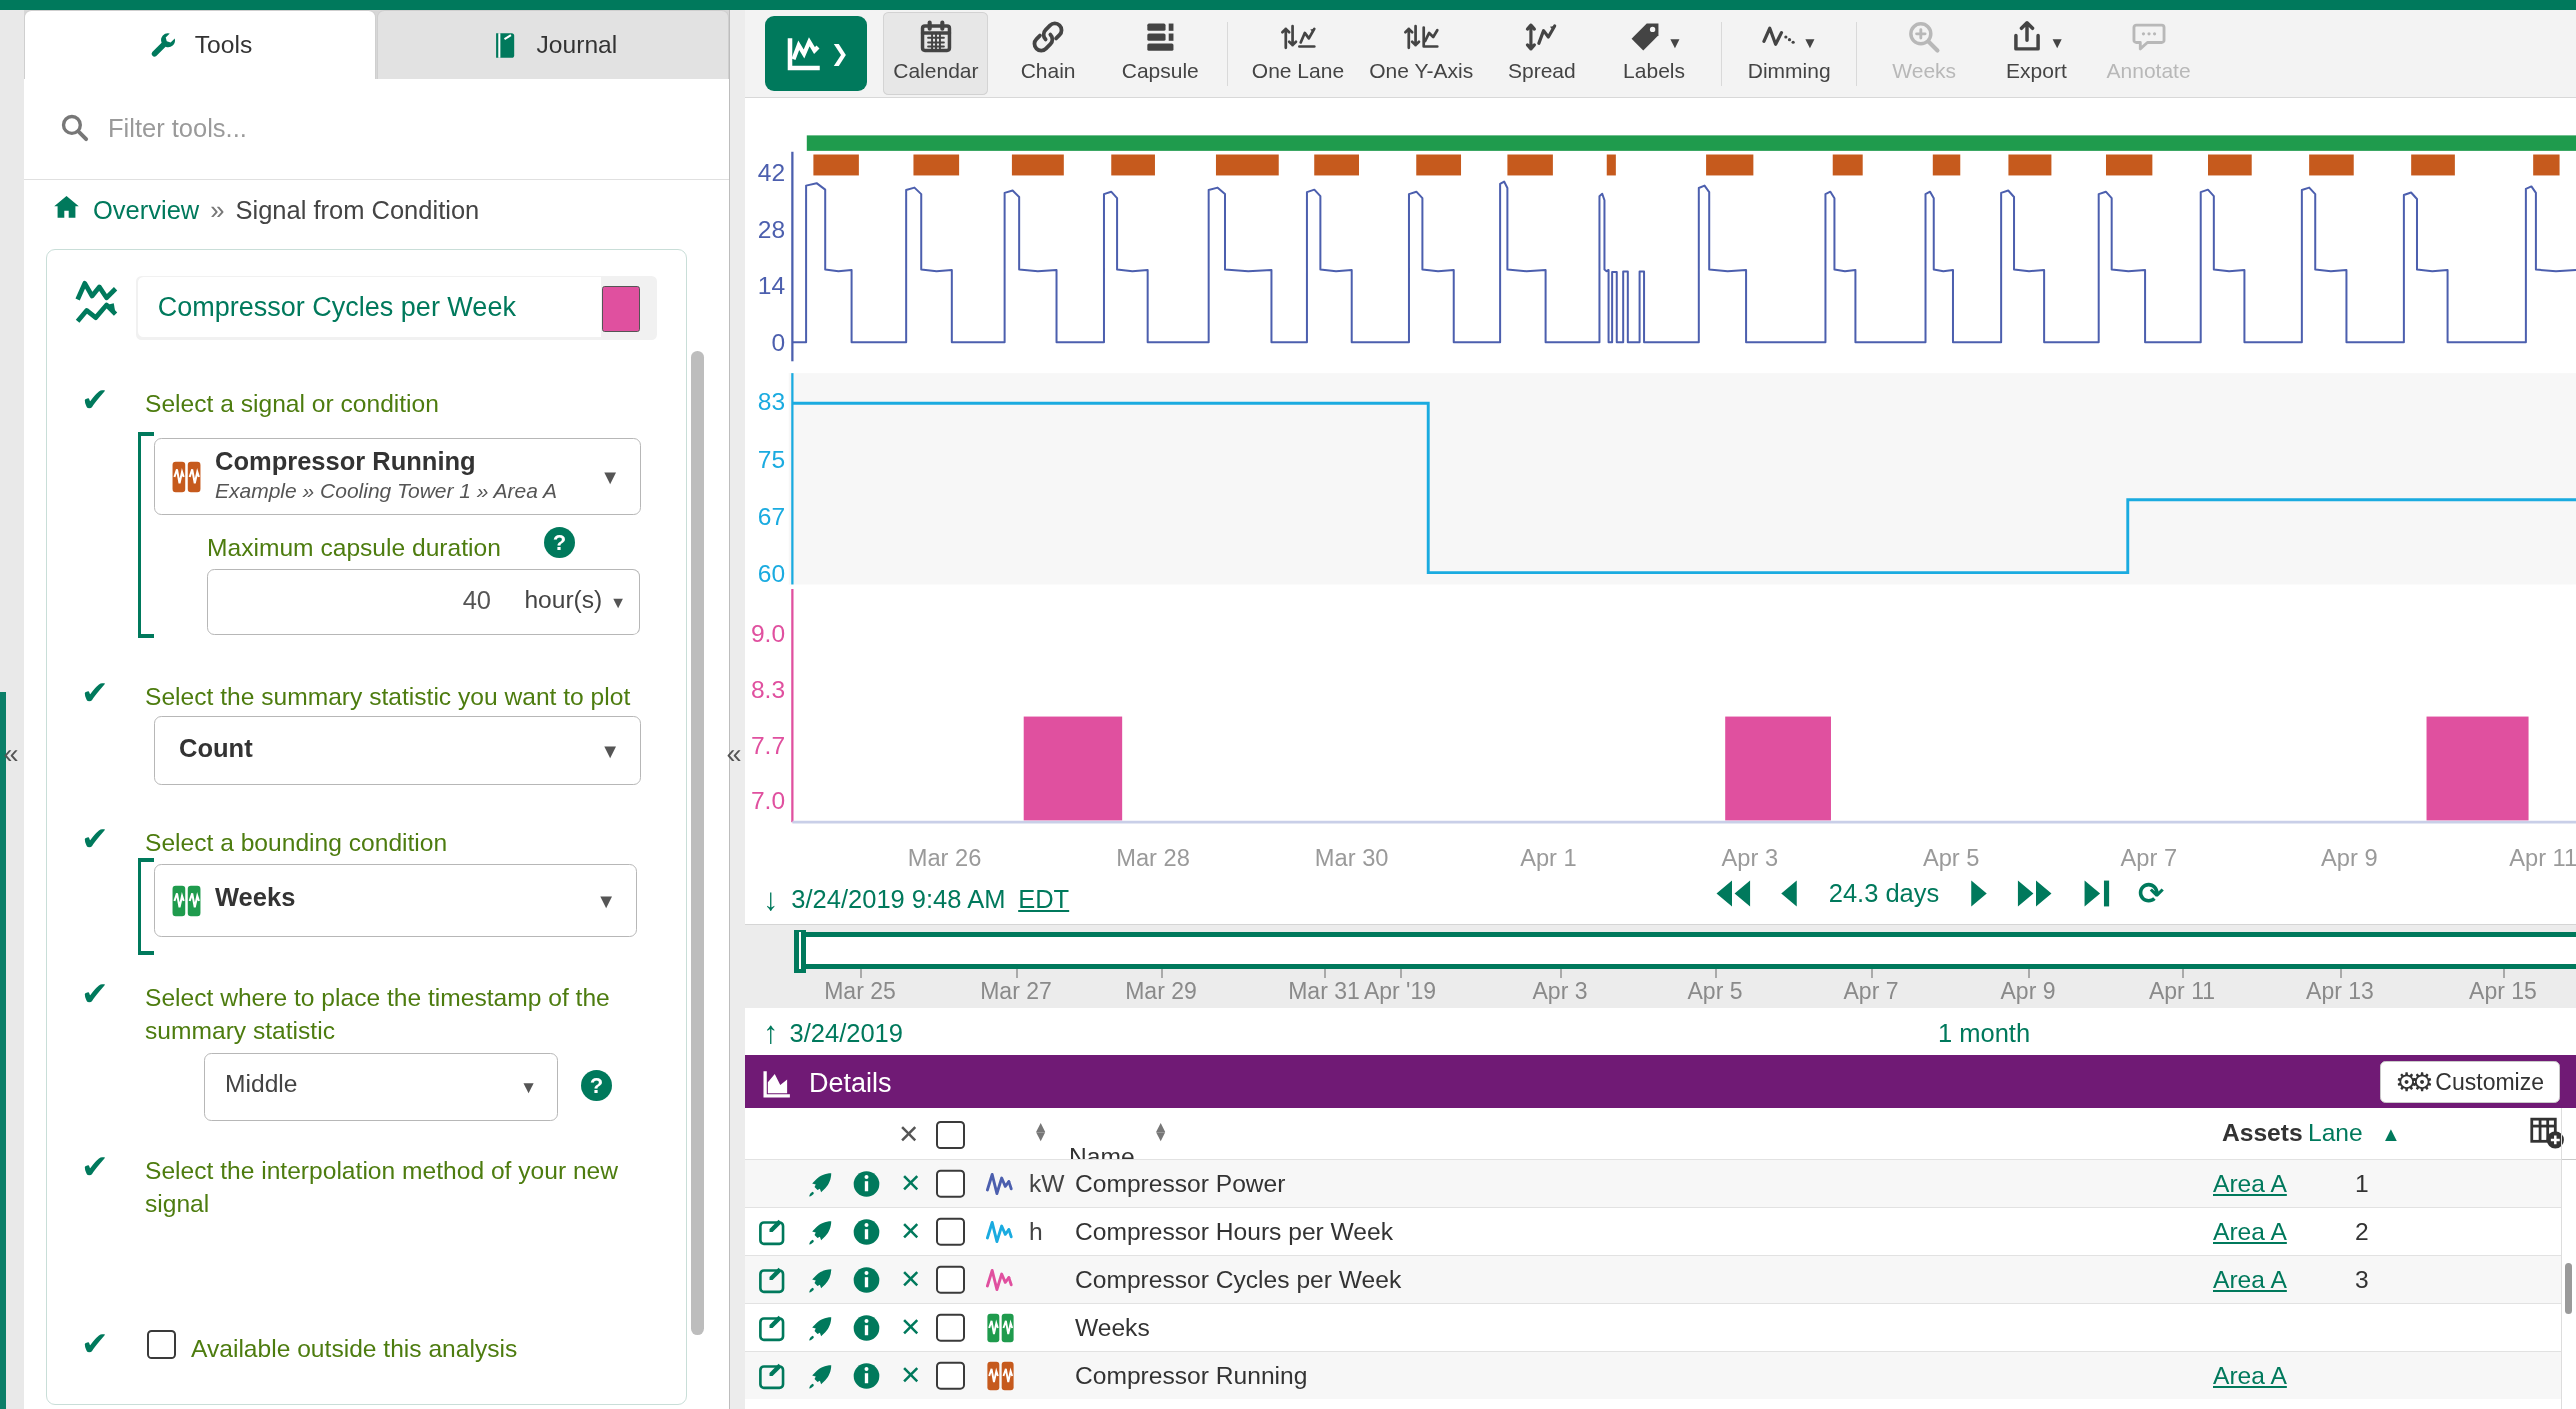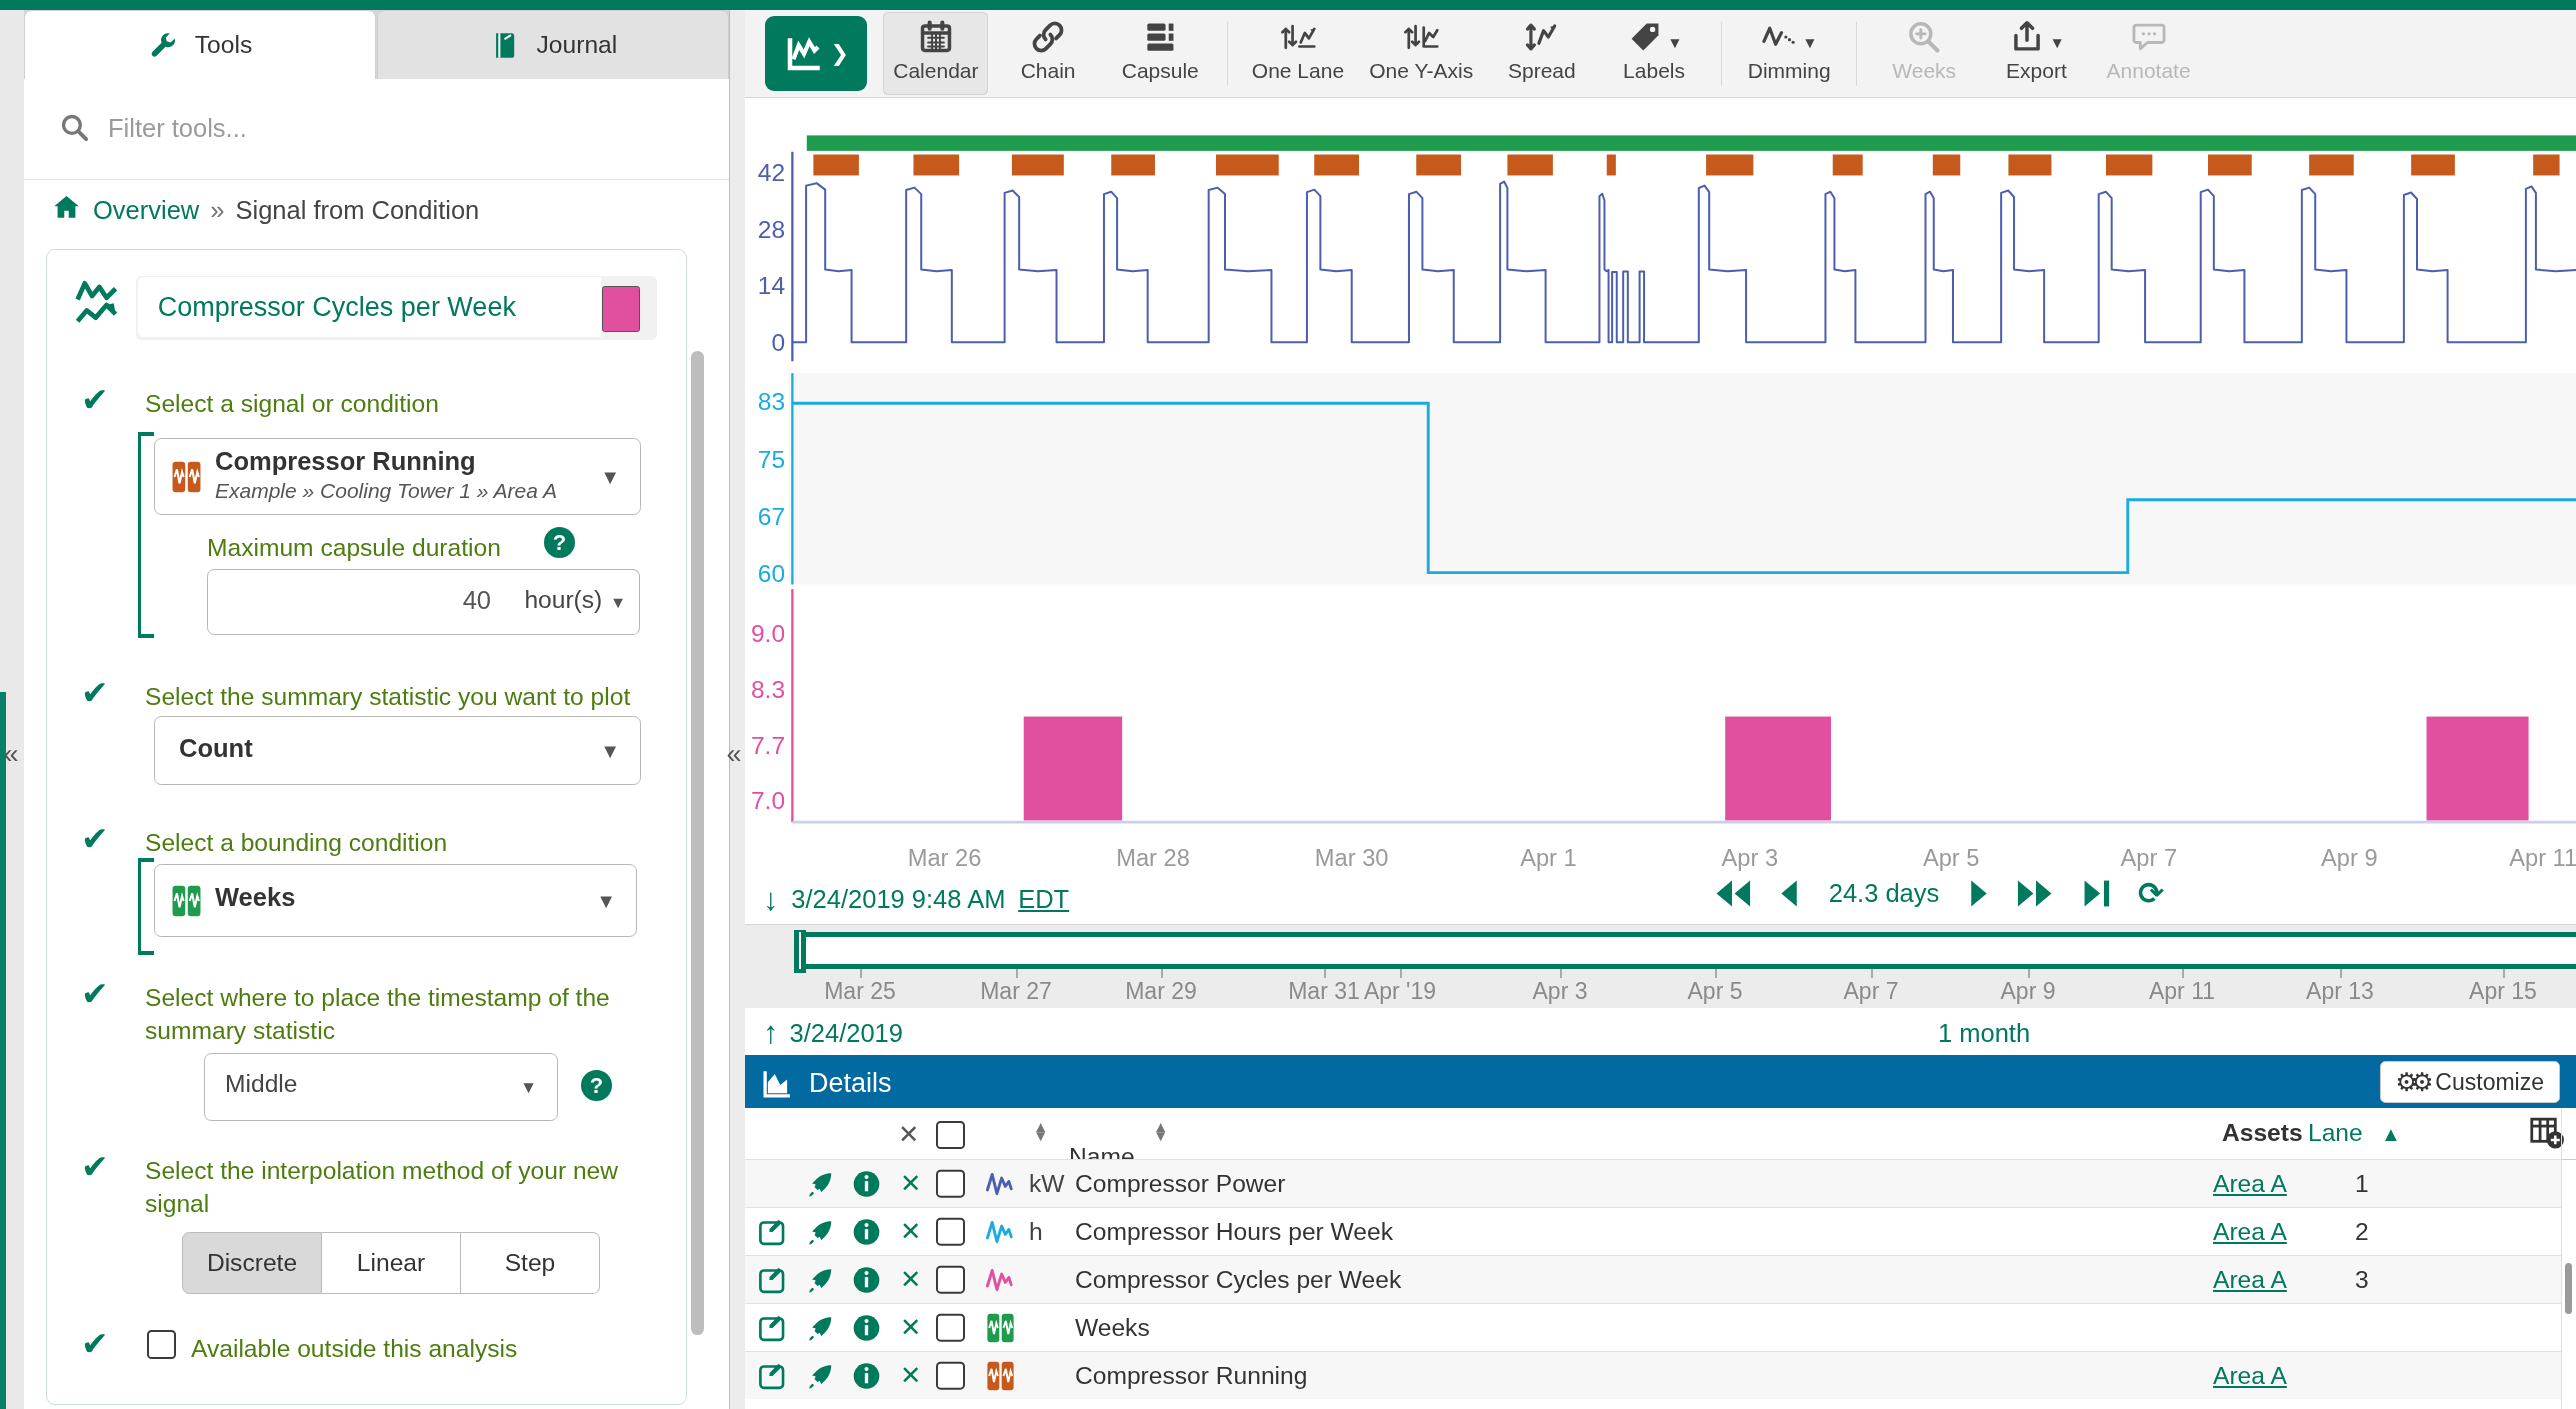--- a/index.html
+++ b/index.html
@@ -93,21 +93,21 @@
   #tl-handle{position:absolute;left:49px;top:4.6px;width:12px;height:43px;background:#00795c;}
   #tl-handle:after{content:"";position:absolute;left:4.6px;top:2.7px;width:2.7px;height:37px;background:#fff;}
   .tl-tick{position:absolute;top:44px;width:1.8px;height:9px;background:#aaa;}
   .tl-lbl{position:absolute;top:53px;transform:translateX(-50%);font-size:23px;color:#8a8a8a;white-space:nowrap;}
   
   #invest-row{position:absolute;left:0;top:998px;width:1831px;height:46px;background:#fff;}
   #invest-start{position:absolute;left:18px;top:7.3px;display:flex;align-items:center;gap:11px;font-size:25.5px;color:#00795c;}
   #invest-start .arrow{font-size:31px;font-weight:bold;}
   #invest-dur{position:absolute;left:1193px;top:11px;font-size:25.5px;color:#00795c;}
   
-  #details-header{position:absolute;left:0;top:1045px;width:1831px;height:57px;background:#0369a1;color:#fff;
+  #details-header{position:absolute;left:0;top:1045px;width:1831px;height:57px;background:#701a75;color:#fff;
        display:flex;align-items:center;}
   #details-header .dticon{margin-left:16.4px;width:33px;height:33px;}
   #details-title{font-size:27px;margin-left:14.6px;}
   #customize-btn{position:absolute;right:16.4px;top:6.4px;height:40px;background:#fff;border:0.9px solid #c9c9c9;border-radius:5.5px;
        display:flex;align-items:center;gap:9px;padding:0 14.6px;color:#333;font-size:23px;cursor:pointer;}
   #customize-btn .gears{font-size:25.5px;color:#333;letter-spacing:-7.3px;}
   #col-header{position:absolute;left:0;top:1098px;width:1831px;height:51px;background:#fff;border-bottom:0.9px solid #c9c9c9;}
   #col-header .hx{position:absolute;left:153px;top:11px;font-size:25.5px;color:#555;font-weight:bold;}
   #col-header .hchk{position:absolute;left:191px;top:12.8px;}
   .sortglyph{display:inline-flex;flex-direction:column;line-height:0.62;font-size:15.5px;color:#777;}
@@ -254,25 +254,20 @@
 
     <div class="sel-box" style="left:157px;top:803px;width:352px;height:66px;">
       <div style="position:absolute;left:20px;top:16.4px;font-size:24.6px;color:#444;">Middle</div>
       <span class="sel-caret" style="font-size:17.3px;">▼</span>
     </div>
     <span class="q-circle" style="position:absolute;left:534px;top:820px;">?</span>
 
     <span class="step-check" style="left:34px;top:900px;">✔</span>
     <span class="step-label" style="left:98px;top:904px;width:510px;">Select the interpolation method of your new signal</span>
 
-    <div id="interp-group" style="left:135px;top:982px;">
-        <div class="opt selected">Discrete</div>
-        <div class="opt">Linear</div>
-        <div class="opt">Step</div>
-      </div>
 
     <span class="step-check" style="left:34px;top:1077px;">✔</span>
     <span class="chk" style="position:absolute;left:100px;top:1080px;"></span>
     <span class="step-label" style="left:144px;top:1082px;">Available outside this analysis</span>
   </div>
 
   <div id="panel-scroll-thumb"></div>
 </div>
 
 <div id="divider-strip" class="abs">

